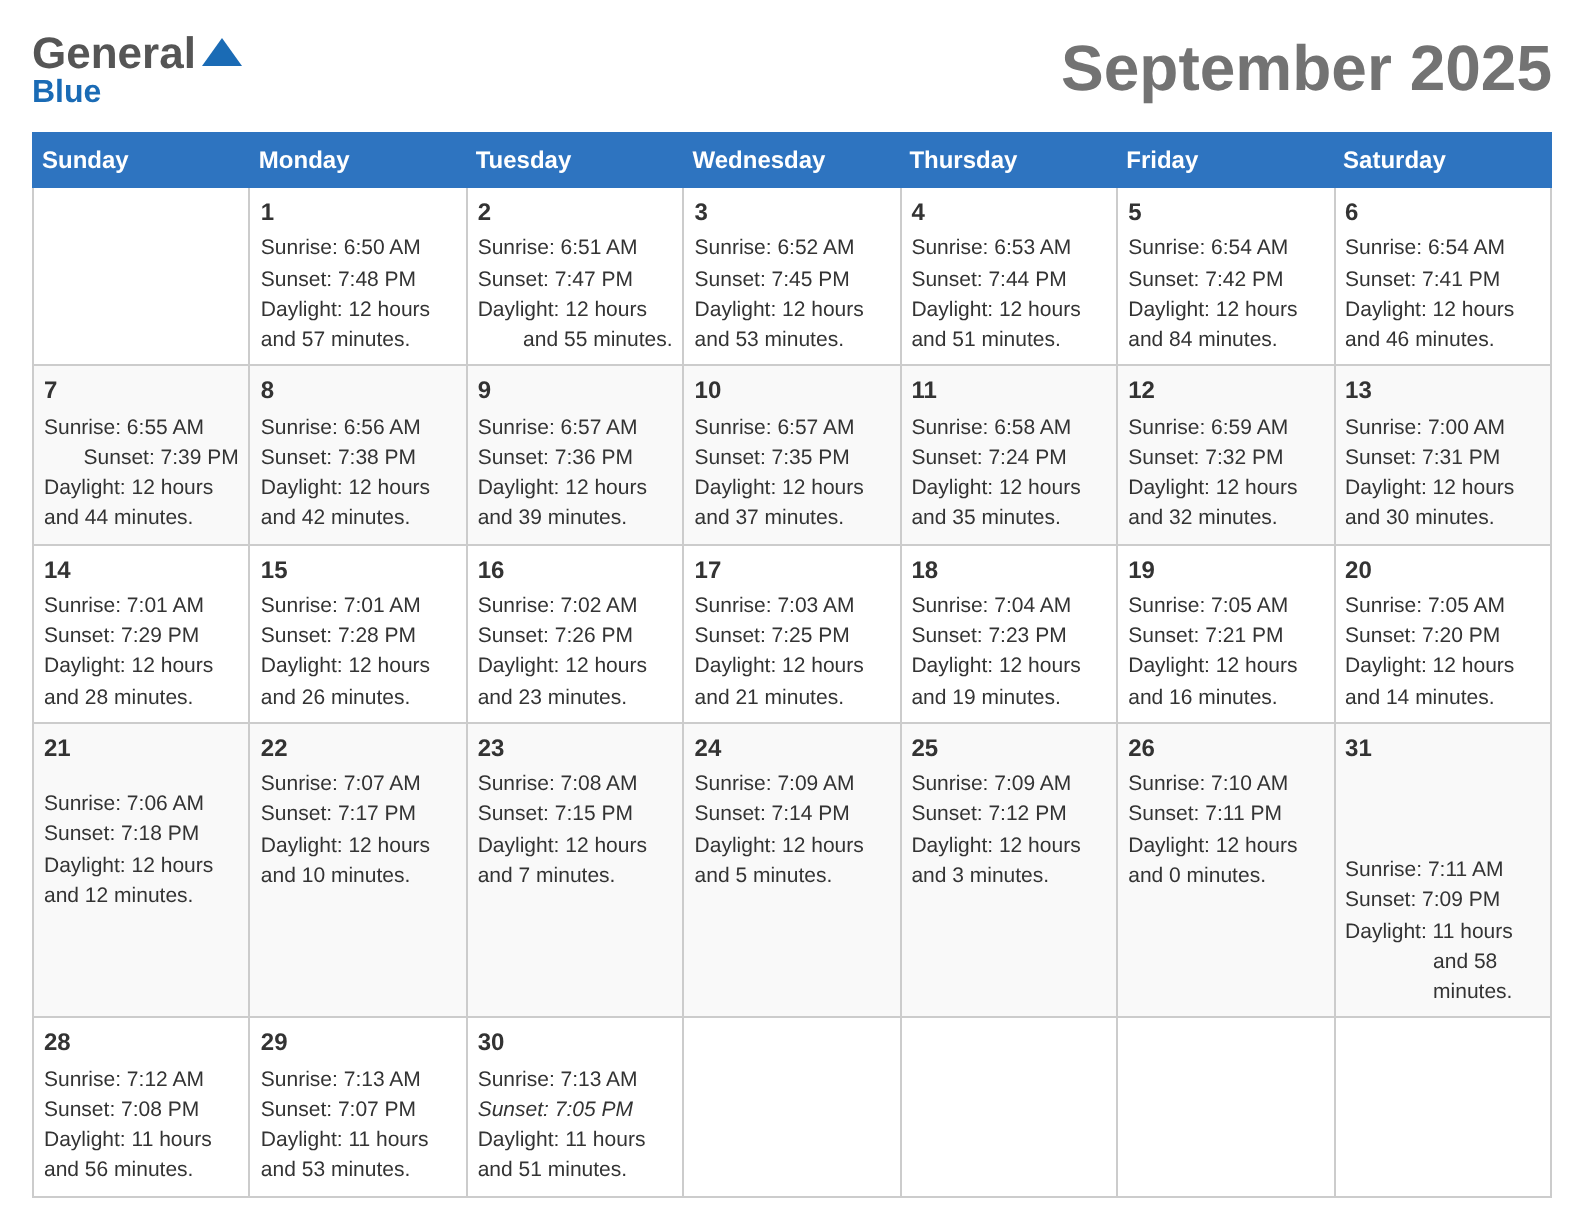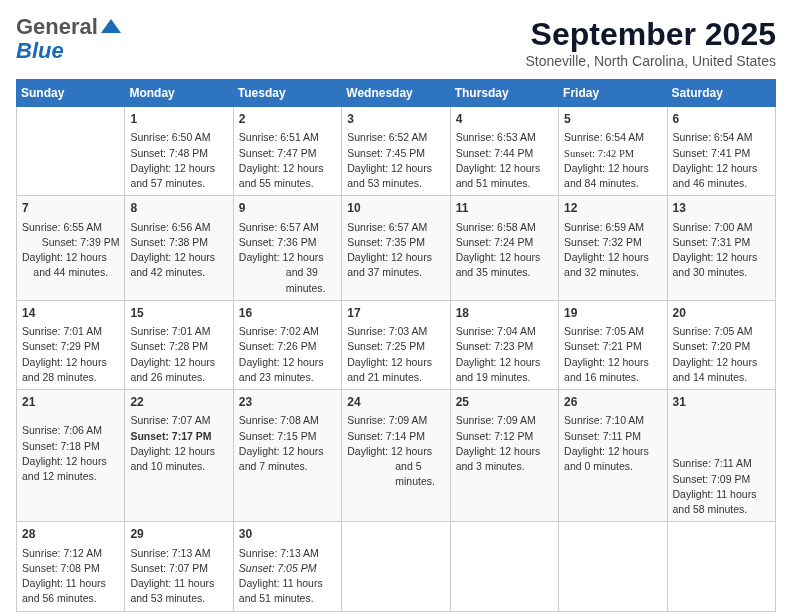--- a/index.html
+++ b/index.html
@@ -39,21 +39,21 @@
       border-bottom: 14px solid #1a6bb5;
       margin-left: 3px;
       margin-bottom: 2px;
     }
     .title-area {
       text-align: right;
     }
     .month-title {
       font-size: 32px;
       font-weight: bold;
-      color: #0f172a;
+      color: #737373;
     }
     .location-title {
       font-size: 14px;
       color: #555;
     }
     table {
       width: 100%;
       border-collapse: collapse;
       font-size: 10.5px;
     }
@@ -90,25 +90,24 @@
   </style>
 </head>
 <body>
 
 <div class="header-area">
   <div class="logo">
     <div class="logo-text">
       <span class="logo-general">General</span>
       <div class="logo-triangle"></div>
     </div>
-    <span class="logo-blue" style="font-size:22px;font-weight:bold;font-style:italic;">Blue</span>
+    <span class="logo-blue" style="font-size:16px;font-weight:bold;">Blue</span>
   </div>
   <div class="title-area">
     <div class="month-title">September 2025</div>
-    <div class="location-title">Stoneville, North Carolina, United States</div>
   </div>
 </div>
 
 <table>
   <thead>
     <tr>
     <th>Sunday</th>
         <th>Monday</th>
         <th>Tuesday</th>
         <th>Wednesday</th>
@@ -125,72 +124,72 @@
           <span style="display: block;">Sunrise: 6:50 AM</span>
           <span style="display: block;">Sunset: 7:48 PM</span>
           <span style="display: block;">Daylight: 12 hours</span>
           <span style="display: block;">and 57 minutes.</span>
         </td>
         <td>
           <span class="day-number">2</span>
           <span style="display: block;">Sunrise: 6:51 AM</span>
           <span style="display: block;">Sunset: 7:47 PM</span>
           <span style="display: block;">Daylight: 12 hours</span>
-          <span style="display: block;">and 55 minutes.</span>
+          <span style="display: block; text-align: right;">and 55 minutes.</span>
         </td>
         <td>
           <span class="day-number">3</span>
           <span style="display: block;">Sunrise: 6:52 AM</span>
           <span style="display: block;">Sunset: 7:45 PM</span>
           <span style="display: block;">Daylight: 12 hours</span>
           <span style="display: block;">and 53 minutes.</span>
         </td>
         <td>
           <span class="day-number">4</span>
           <span style="display: block;">Sunrise: 6:53 AM</span>
           <span style="display: block;">Sunset: 7:44 PM</span>
           <span style="display: block;">Daylight: 12 hours</span>
           <span style="display: block;">and 51 minutes.</span>
         </td>
         <td>
           <span class="day-number">5</span>
           <span style="display: block;">Sunrise: 6:54 AM</span>
-          <span style="display: block; font-family: Liberation Serif, serif;">Sunset: 7:42 PM</span>
+          <span style="display: block;">Sunset: 7:42 PM</span>
           <span style="display: block;">Daylight: 12 hours</span>
           <span style="display: block;">and 84 minutes.</span>
         </td>
         <td>
           <span class="day-number">6</span>
           <span style="display: block;">Sunrise: 6:54 AM</span>
           <span style="display: block;">Sunset: 7:41 PM</span>
           <span style="display: block;">Daylight: 12 hours</span>
           <span style="display: block;">and 46 minutes.</span>
         </td>
       </tr>
       <tr>
         <td>
           <span class="day-number">7</span>
           <span style="display: block;">Sunrise: 6:55 AM</span>
           <span style="display: block; text-align: right;">Sunset: 7:39 PM</span>
           <span style="display: block;">Daylight: 12 hours</span>
-          <span style="display: block; text-align: center;">and 44 minutes.</span>
+          <span style="display: block;">and 44 minutes.</span>
         </td>
         <td>
           <span class="day-number">8</span>
           <span style="display: block;">Sunrise: 6:56 AM</span>
           <span style="display: block;">Sunset: 7:38 PM</span>
           <span style="display: block;">Daylight: 12 hours</span>
           <span style="display: block;">and 42 minutes.</span>
         </td>
         <td>
           <span class="day-number">9</span>
           <span style="display: block;">Sunrise: 6:57 AM</span>
           <span style="display: block;">Sunset: 7:36 PM</span>
           <span style="display: block;">Daylight: 12 hours</span>
-          <span style="display: block; margin-left: 47px;">and 39 minutes.</span>
+          <span style="display: block;">and 39 minutes.</span>
         </td>
         <td>
           <span class="day-number">10</span>
           <span style="display: block;">Sunrise: 6:57 AM</span>
           <span style="display: block;">Sunset: 7:35 PM</span>
           <span style="display: block;">Daylight: 12 hours</span>
           <span style="display: block;">and 37 minutes.</span>
         </td>
         <td>
           <span class="day-number">11</span>
@@ -269,58 +268,58 @@
         <td>
           <span class="day-number">21</span>
           <span style="display: block; margin-top: 12px;">Sunrise: 7:06 AM</span>
           <span style="display: block;">Sunset: 7:18 PM</span>
           <span style="display: block;">Daylight: 12 hours</span>
           <span style="display: block;">and 12 minutes.</span>
         </td>
         <td>
           <span class="day-number">22</span>
           <span style="display: block;">Sunrise: 7:07 AM</span>
-          <span style="display: block; font-weight: bold;">Sunset: 7:17 PM</span>
+          <span style="display: block;">Sunset: 7:17 PM</span>
           <span style="display: block;">Daylight: 12 hours</span>
           <span style="display: block;">and 10 minutes.</span>
         </td>
         <td>
           <span class="day-number">23</span>
           <span style="display: block;">Sunrise: 7:08 AM</span>
           <span style="display: block;">Sunset: 7:15 PM</span>
           <span style="display: block;">Daylight: 12 hours</span>
           <span style="display: block;">and 7 minutes.</span>
         </td>
         <td>
           <span class="day-number">24</span>
           <span style="display: block;">Sunrise: 7:09 AM</span>
           <span style="display: block;">Sunset: 7:14 PM</span>
           <span style="display: block;">Daylight: 12 hours</span>
-          <span style="display: block; margin-left: 48px;">and 5 minutes.</span>
+          <span style="display: block;">and 5 minutes.</span>
         </td>
         <td>
           <span class="day-number">25</span>
           <span style="display: block;">Sunrise: 7:09 AM</span>
           <span style="display: block;">Sunset: 7:12 PM</span>
           <span style="display: block;">Daylight: 12 hours</span>
           <span style="display: block;">and 3 minutes.</span>
         </td>
         <td>
           <span class="day-number">26</span>
           <span style="display: block;">Sunrise: 7:10 AM</span>
           <span style="display: block;">Sunset: 7:11 PM</span>
           <span style="display: block;">Daylight: 12 hours</span>
           <span style="display: block;">and 0 minutes.</span>
         </td>
         <td>
           <span class="day-number">31</span>
           <span style="display: block; margin-top: 45px;">Sunrise: 7:11 AM</span>
           <span style="display: block;">Sunset: 7:09 PM</span>
           <span style="display: block;">Daylight: 11 hours</span>
-          <span style="display: block;">and 58 minutes.</span>
+          <span style="display: block; margin-left: 44px;">and 58 minutes.</span>
         </td>
       </tr>
       <tr>
         <td>
           <span class="day-number">28</span>
           <span style="display: block;">Sunrise: 7:12 AM</span>
           <span style="display: block;">Sunset: 7:08 PM</span>
           <span style="display: block;">Daylight: 11 hours</span>
           <span style="display: block;">and 56 minutes.</span>
         </td>

